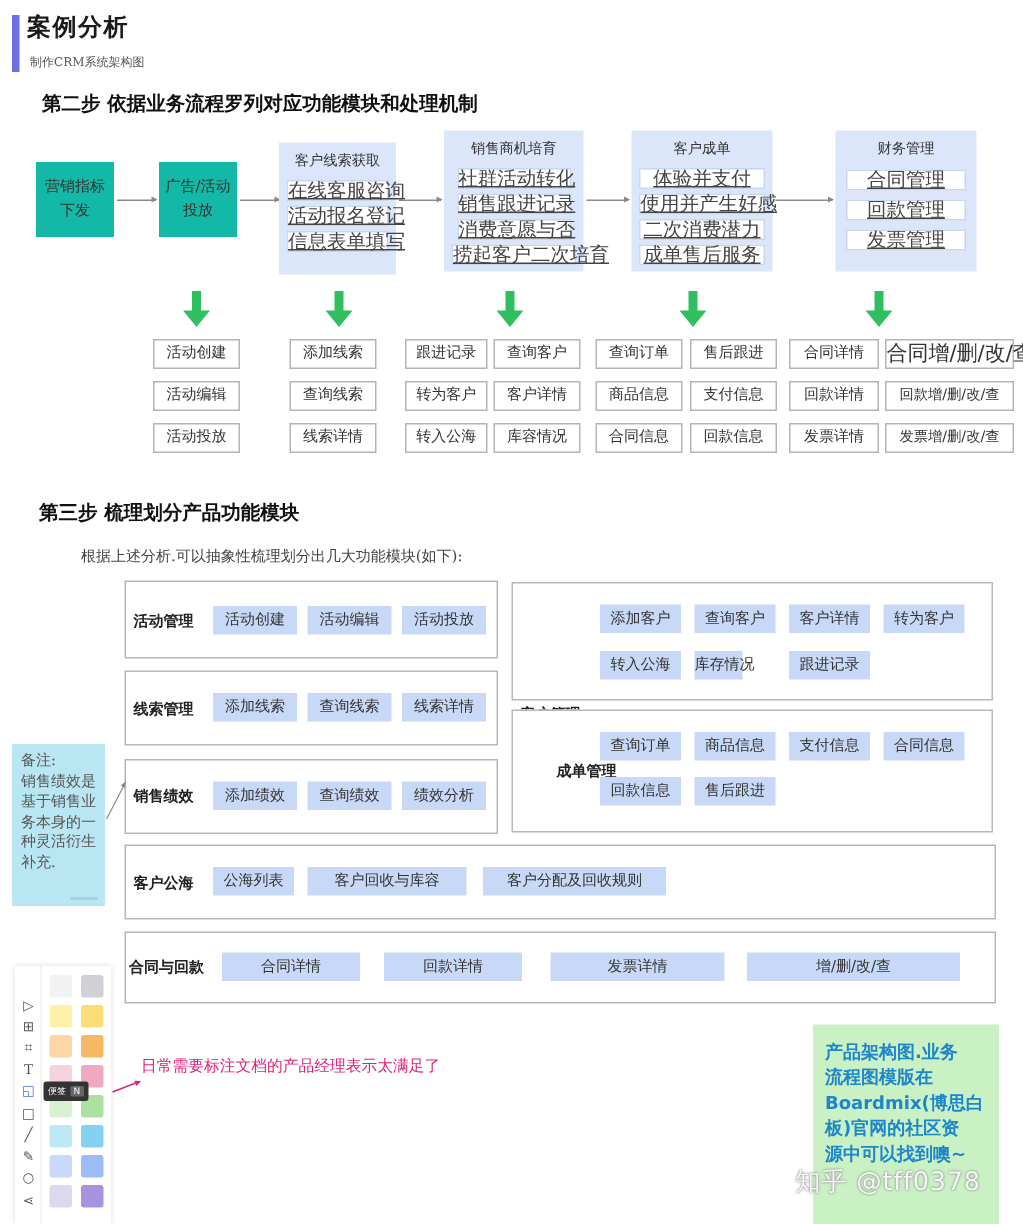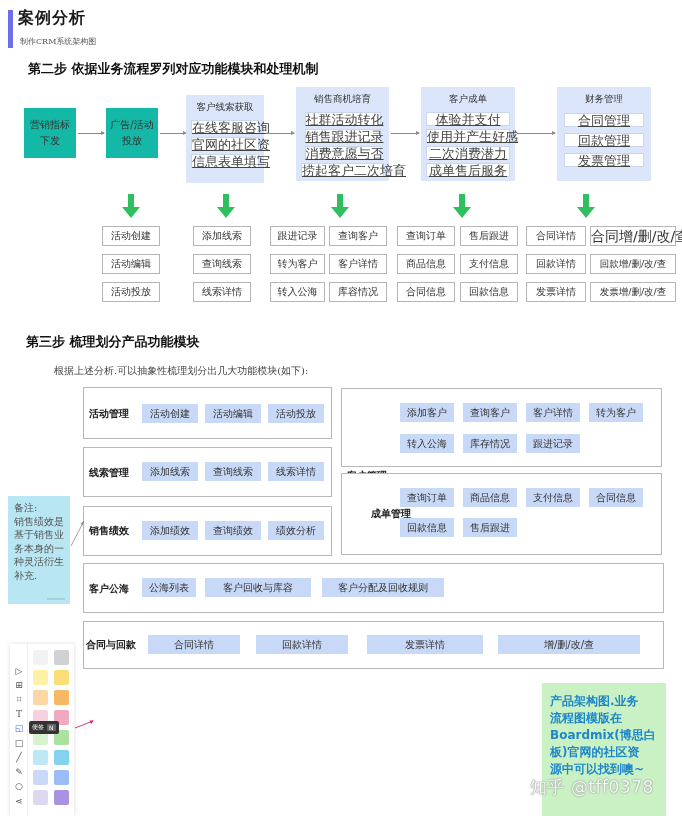--- a/index.html
+++ b/index.html
@@ -61,21 +61,21 @@
 
 <div class="abs flow-box" style="left:106px; top:108px; width:52px; height:50px;">
   <span style="white-space:pre-line;">广告/活动
 投放</span>
 </div>
 <div class="abs flow-arrow" style="left:160px; top:133px; width:26px;"></div>
 
 <div class="abs flow-group" style="left:186px; top:95px; width:78px; height:88px;">
   <div class="g-title">客户线索获取</div>
   <div class="flow-item">在线客服咨询</div>
-  <div class="flow-item">官网的社区资</div>
+  <div class="flow-item">活动报名登记</div>
   <div class="flow-item">信息表单填写</div>
 </div>
 <div class="abs flow-arrow" style="left:266px; top:133px; width:28px;"></div>
 
 <div class="abs flow-group" style="left:296px; top:87px; width:93px; height:94px;">
   <div class="g-title">销售商机培育</div>
   <div class="flow-item" style="width:76px;">社群活动转化</div>
   <div class="flow-item" style="width:76px;">销售跟进记录</div>
   <div class="flow-item" style="width:76px;">消费意愿与否</div>
   <div class="flow-item">捞起客户二次培育</div>
@@ -164,21 +164,21 @@
 <div class="abs chip" style="left:205px; top:521px; width:56px;">查询绩效</div>
 <div class="abs chip" style="left:268px; top:521px; width:56px;">绩效分析</div>
 
 <div class="abs module" style="left:341px; top:388px; width:321px; height:79px;"></div>
 <div class="abs mod-label" style="left:347px; top:421px;margin-top:48px;">客户管理</div>
 <div class="abs chip" style="left:400px; top:403px; width:54px;">添加客户</div>
 <div class="abs chip" style="left:463px; top:403px; width:54px;">查询客户</div>
 <div class="abs chip" style="left:526px; top:403px; width:54px;">客户详情</div>
 <div class="abs chip" style="left:589px; top:403px; width:54px;">转为客户</div>
 <div class="abs chip" style="left:400px; top:434px; width:54px;">转入公海</div>
-<div class="abs chip" style="left:463px; top:434px; width:54px;">库存情况</div>
+<div class="abs chip" style="left:463px; top:434px; width:32px;">库存情况</div>
 <div class="abs chip" style="left:526px; top:434px; width:54px;">跟进记录</div>
 
 <div class="abs module" style="left:341px; top:473px; width:321px; height:82px;"></div>
 <div class="abs mod-label" style="left:347px; top:507px;margin-left:24px;">成单管理</div>
 <div class="abs chip" style="left:400px; top:488px; width:54px;">查询订单</div>
 <div class="abs chip" style="left:463px; top:488px; width:54px;">商品信息</div>
 <div class="abs chip" style="left:526px; top:488px; width:54px;">支付信息</div>
 <div class="abs chip" style="left:589px; top:488px; width:54px;">合同信息</div>
 <div class="abs chip" style="left:400px; top:518px; width:54px;">回款信息</div>
 <div class="abs chip" style="left:463px; top:518px; width:54px;">售后跟进</div>
@@ -244,20 +244,21 @@
 <div class="abs tooltip" style="left:29px; top:721px;">
   <span>便签</span>
   <span class="key">N</span>
 </div>
 
 <svg class="abs" style="left:74px; top:718px; width:22px; height:12px;" viewBox="0 0 22 12">
   <path d="M1 10 L19 3" stroke="#e0207a" stroke-width="0.9" fill="none"></path>
   <path d="M20 2.6 L15.5 2.5 L17 6 Z" fill="#e0207a"></path>
 </svg>
 <div class="abs pink-text" style="left:94px; top:703px;">
+  <div>日常需要标注文档的产品经理表示太满足了</div>
 </div>
 
 <div class="abs green-note" style="left:542px; top:683px; width:124px; height:133px;">
   <div>产品架构图.业务</div>
   <div>流程图模版在</div>
   <div>Boardmix(博思白</div>
   <div>板)官网的社区资</div>
   <div>源中可以找到噢~</div>
 </div>
 

